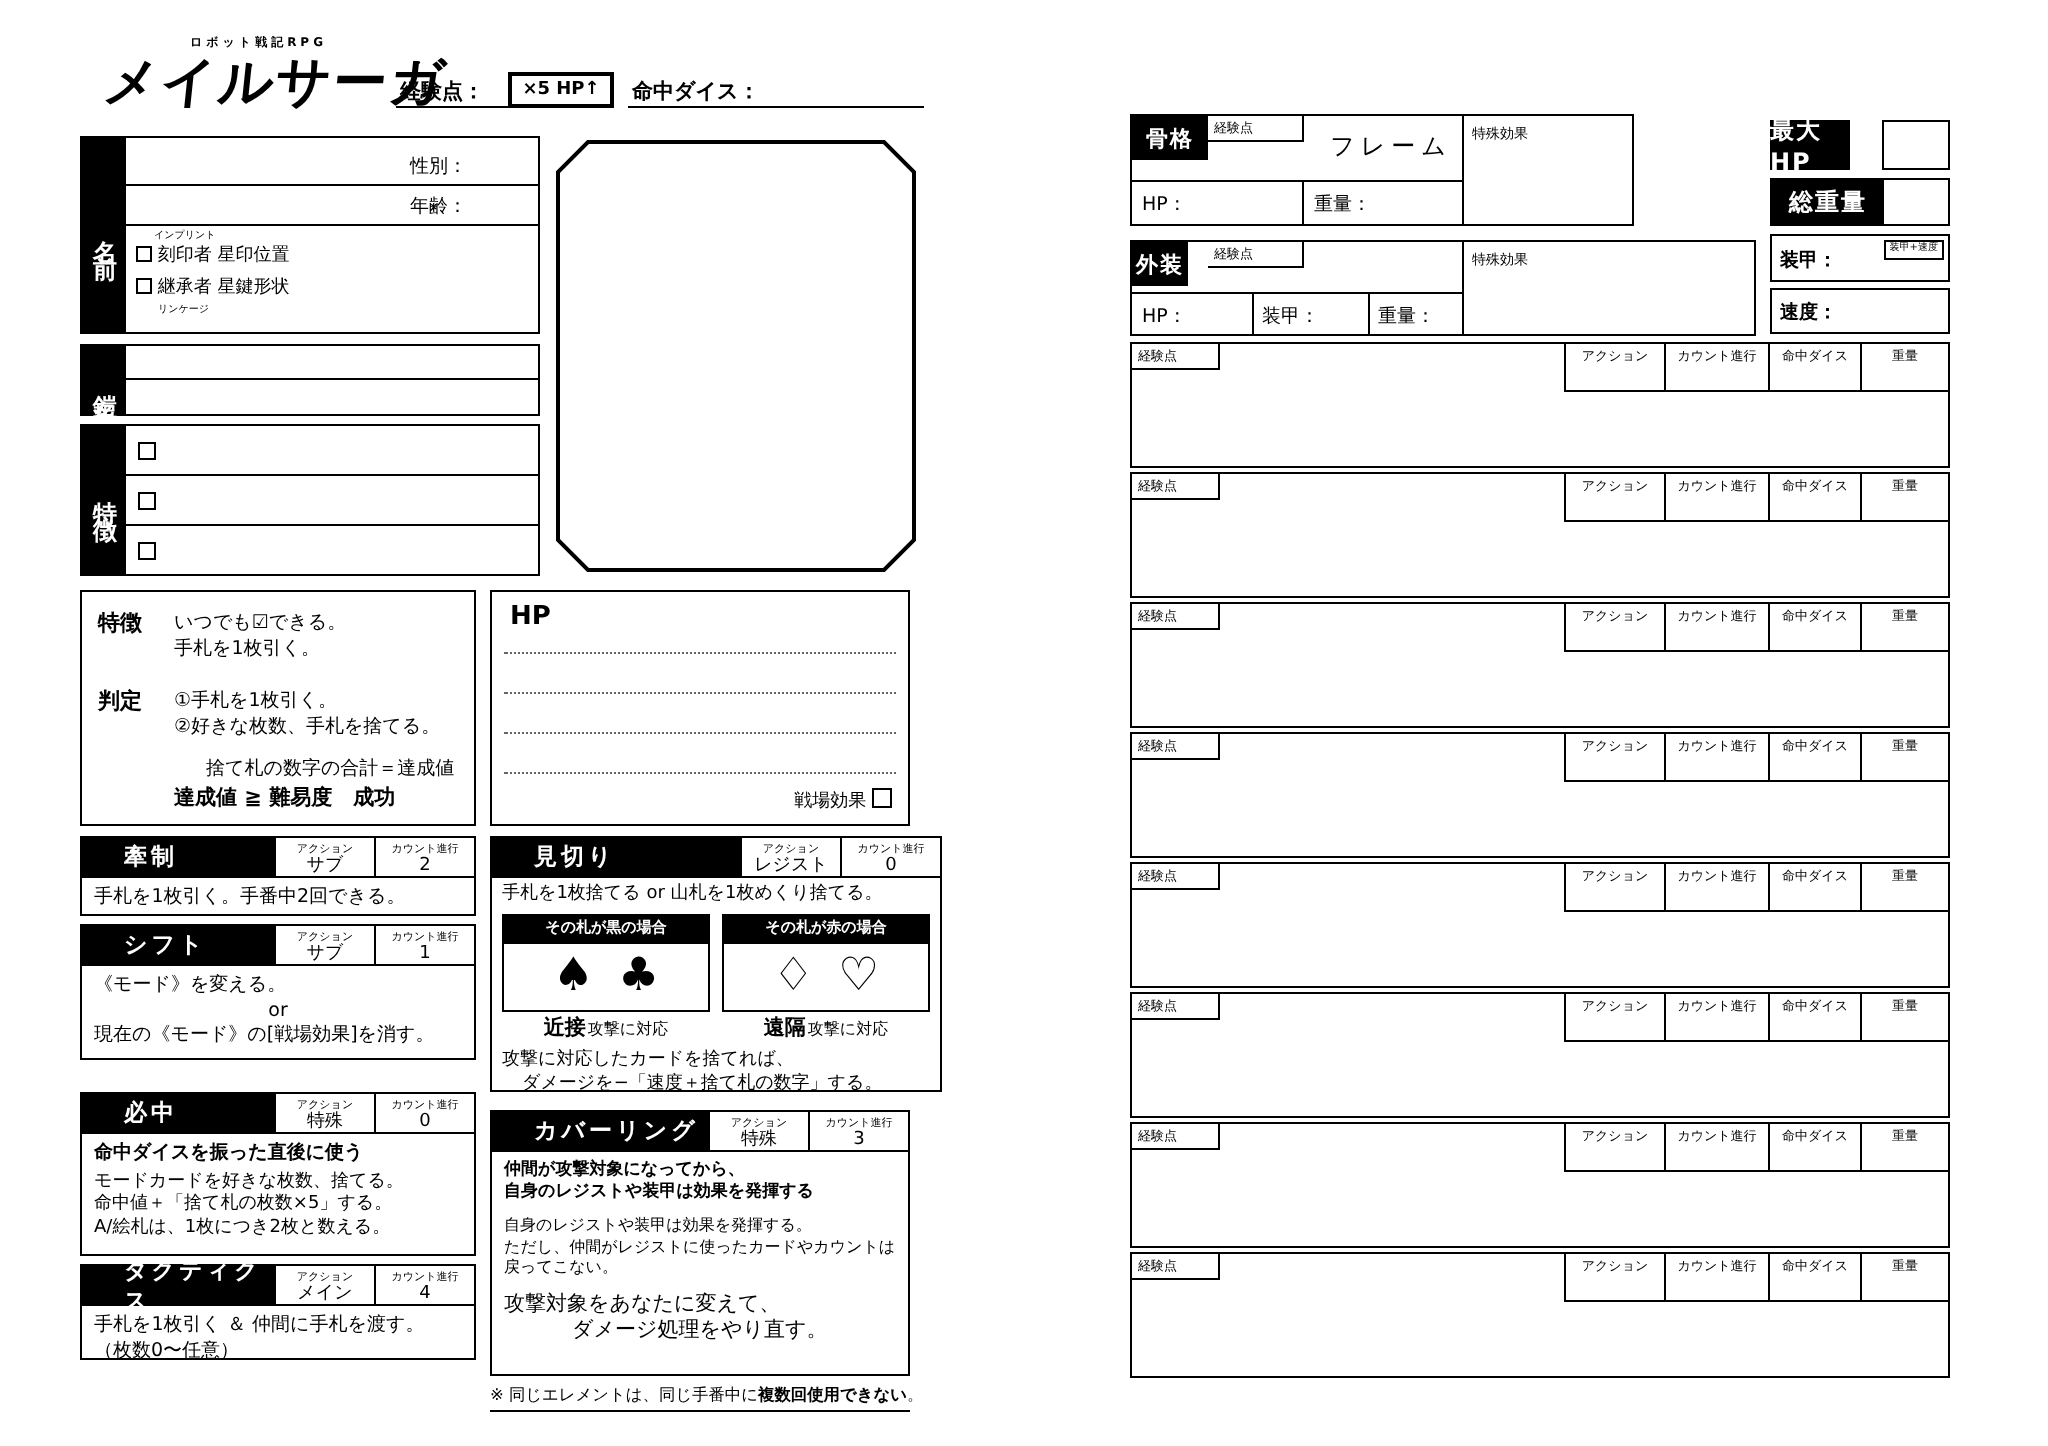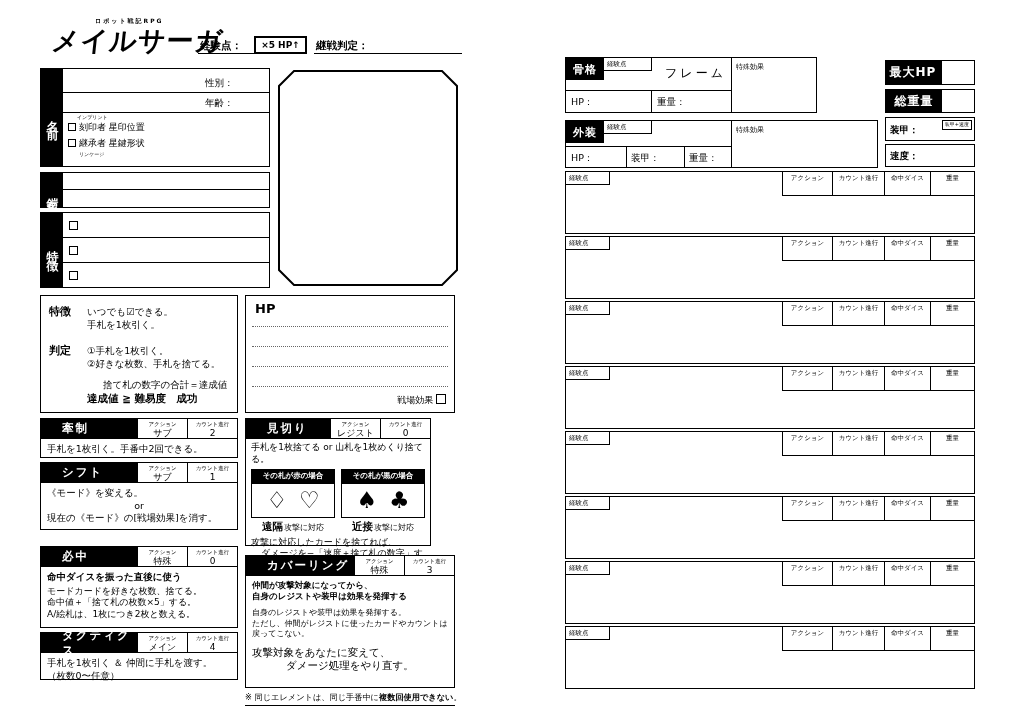--- a/index.html
+++ b/index.html
@@ -54,21 +54,21 @@
 </head>
 <body>
 
 <div class="abs" style="left:95px; top:17px; font-size:6px; letter-spacing:2px; font-weight:bold;">ロボット戦記RPG</div>
 <div class="abs" style="left:52px; top:23px; font-size:27px; font-weight:bold; letter-spacing:1px; transform:skewX(-6deg);">メイルサーガ</div>
 
 <div class="abs" style="left:200px; top:39px; font-size:10.5px; font-weight:bold;">経験点：</div>
 <div class="abs" style="left:198px; top:53px; width:58px; border-bottom:1.5px solid #000;"></div>
 <div class="abs ctr" style="left:254px; top:36px; width:53px; height:18px; border:2px solid #000; font-size:9px; font-weight:bold;">×5 HP↑</div>
 
-<div class="abs" style="left:316px; top:39px; font-size:10.5px; font-weight:bold;">継戦判定：</div>
+<div class="abs" style="left:316px; top:39px; font-size:10.5px; font-weight:bold;">命中ダイス：</div>
 <div class="abs" style="left:314px; top:53px; width:148px; border-bottom:1.5px solid #000;"></div>
 
 <div class="abs labeled" style="left:40px; top:68px; width:230px; height:99px;">
   <div class="block-label">
       <span style="letter-spacing:8px;">名前</span>
     </div>
   <div class="block-content">
     <div class="abs hline" style="left:0; right:0; top:23px;"></div>
     <div class="abs hline" style="left:0; right:0; top:43px;"></div>
     <div class="abs" style="left:142px; top:8px; font-size:9.5px;">性別：</div>
@@ -208,55 +208,55 @@
       <div class="stat-lbl">カウント進行</div>
         <div class="stat-val">4</div>
     </div>
   </div>
   <div class="skill-body">
     <div>手札を1枚引く ＆ 仲間に手札を渡す。</div>
     <div>（枚数0〜任意）</div>
   </div>
 </div>
 
-<div class="skill" style="left:245px; top:418px; width:186px; height:128px;">
+<div class="skill" style="left:245px; top:418px; width:226px; height:128px;">
   <div class="skill-head">
     <div class="skill-name">見切り</div>
     <div class="stat-cell">
       <div class="stat-lbl">アクション</div>
         <div class="stat-val">レジスト</div>
     </div>
     <div class="stat-cell">
       <div class="stat-lbl">カウント進行</div>
         <div class="stat-val">0</div>
     </div>
   </div>
   <div class="skill-body" style="padding:3px 5px; font-size:9px;">
     <div>手札を1枚捨てる or 山札を1枚めくり捨てる。</div>
     <div class="suit-row">
+      <div class="suit-panel">
+        <div class="suit-head">その札が黒の場合</div>
+        <div class="suit-box">
+          <span>♠</span>
+          <span>♣</span>
+        </div>
+        <div class="suit-cap">
+          <b>近接</b><span>攻撃に対応</span>
+        </div>
+      </div>
       <div class="suit-panel">
         <div class="suit-head">その札が赤の場合</div>
         <div class="suit-box">
           <span>♢</span>
           <span>♡</span>
         </div>
         <div class="suit-cap">
           <b>遠隔</b><span>攻撃に対応</span>
         </div>
       </div>
-      <div class="suit-panel">
-        <div class="suit-head">その札が黒の場合</div>
-        <div class="suit-box">
-          <span>♠</span>
-          <span>♣</span>
-        </div>
-        <div class="suit-cap">
-          <b>近接</b><span>攻撃に対応</span>
-        </div>
-      </div>
     </div>
     <div style="margin-top:3px;">
       <div>攻撃に対応したカードを捨てれば、</div>
       <div style="padding-left:10px;">ダメージを−「速度＋捨て札の数字」する。</div>
     </div>
   </div>
 </div>
 
 <div class="skill" style="left:245px; top:555px; width:210px; height:133px;">
   <div class="skill-head">
@@ -298,34 +298,34 @@
   <div class="abs" style="left:165px; top:0; bottom:0; border-left:1px solid #000;"></div>
   <div class="abs" style="left:170px; top:4px; font-size:7px;">特殊効果</div>
   <div class="abs" style="left:0; top:32px; width:165px; bottom:0; border-top:1px solid #000;">
     <span class="abs" style="left:5px; top:5px; font-size:9.5px;">HP：</span>
     <span class="abs" style="left:85px; top:0; bottom:0; border-left:1px solid #000;"></span>
     <span class="abs" style="left:91px; top:5px; font-size:9.5px;">重量：</span>
   </div>
 </div>
 
 <div class="abs bx" style="left:565px; top:120px; width:313px; height:48px;">
-  <div class="abs blk ctr" style="left:0; top:0; width:38px; height:22px; font-size:11px; font-weight:bold; letter-spacing:1px;text-align:center;">外装</div>
+  <div class="abs blk ctr" style="left:0; top:0; width:28px; height:22px; font-size:11px; font-weight:bold; letter-spacing:1px;text-align:center;">外装</div>
   <div class="abs" style="left:38px; top:0; width:48px; height:13px; border-right:1px solid #000; border-bottom:1px solid #000; font-size:6.5px; padding:1.5px 0 0 3px;">経験点</div>
   <div class="abs" style="left:165px; top:0; bottom:0; border-left:1px solid #000;"></div>
   <div class="abs" style="left:170px; top:4px; font-size:7px;">特殊効果</div>
   <div class="abs" style="left:0; top:25px; width:165px; bottom:0; border-top:1px solid #000;">
     <span class="abs" style="left:5px; top:5px; font-size:9.5px;">HP：</span>
     <span class="abs" style="left:60px; top:0; bottom:0; border-left:1px solid #000;"></span>
     <span class="abs" style="left:65px; top:5px; font-size:9.5px;">装甲：</span>
     <span class="abs" style="left:118px; top:0; bottom:0; border-left:1px solid #000;"></span>
     <span class="abs" style="left:123px; top:5px; font-size:9.5px;">重量：</span>
   </div>
 </div>
 
-<div class="abs blk ctr" style="left:885px; top:60px; width:56px; height:25px; font-size:12px; font-weight:bold; letter-spacing:1px;">最大HP</div>
+<div class="abs blk ctr" style="left:885px; top:60px; width:40px; height:25px; font-size:12px; font-weight:bold; letter-spacing:1px;">最大HP</div>
 <div class="abs bx" style="left:941px; top:60px; width:34px; height:25px;"></div>
 
 <div class="abs blk ctr" style="left:885px; top:89px; width:58px; height:24px; font-size:12px; font-weight:bold; letter-spacing:1px;">総重量</div>
 <div class="abs bx" style="left:941px; top:89px; width:34px; height:24px;"></div>
 
 <div class="abs bx" style="left:885px; top:117px; width:90px; height:24px;">
   <span class="abs" style="left:4px; top:6px; font-size:9.5px; font-weight:bold;">装甲：</span>
   <span class="abs tinybox" style="right:2px; top:2px;">装甲+速度</span>
 </div>
 <div class="abs bx" style="left:885px; top:144px; width:90px; height:23px;">

